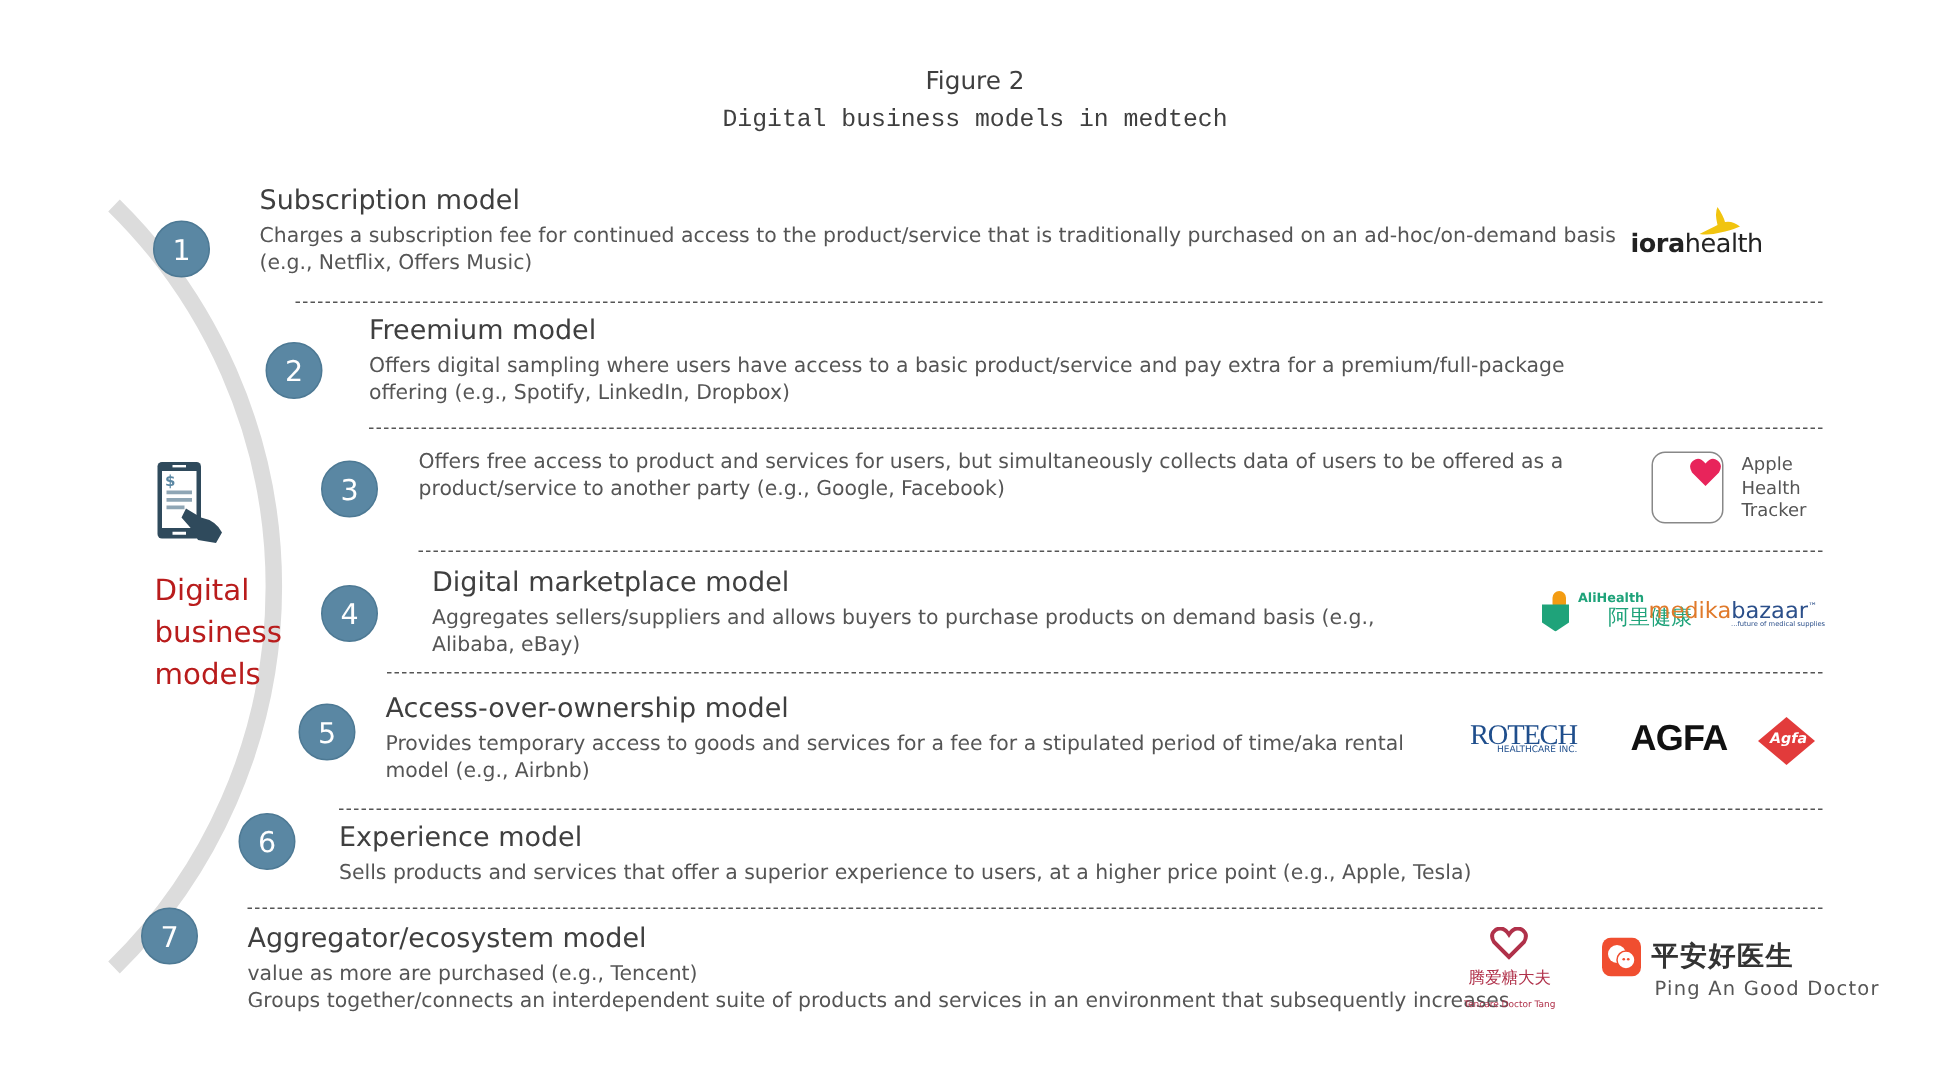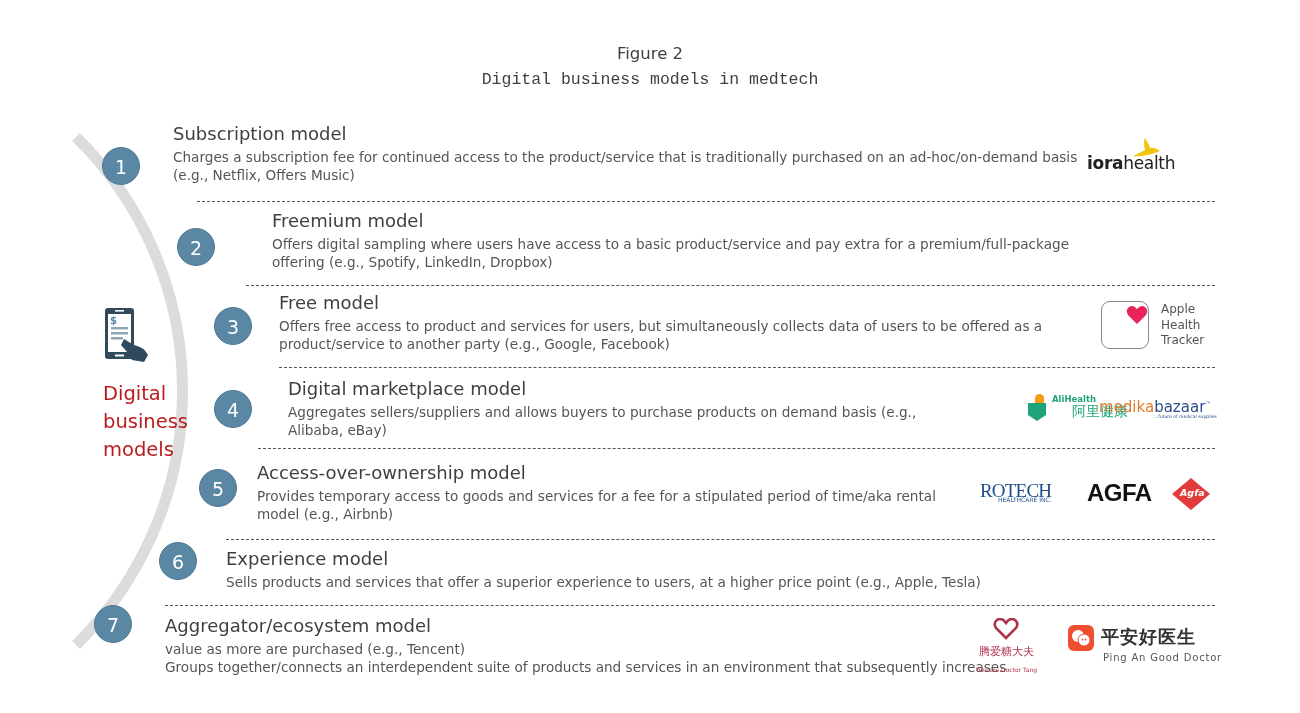--- a/index.html
+++ b/index.html
@@ -58,31 +58,30 @@
 
 <div class="item" style="left:173px;top:125px;">
   <div class="name">Subscription model</div>
   <div class="desc">
     <div>Charges a subscription fee for continued access to the product/service that is traditionally purchased on an ad-hoc/on-demand basis</div>
       <div>(e.g., Netflix, Offers Music)</div>
   </div>
 </div>
 <div class="divider" style="left:197px;top:201px;width:1018px;"></div>
 
-<div class="item" style="left:246px;top:212px;margin-left:26px;">
+<div class="item" style="left:246px;top:212px;">
   <div class="name">Freemium model</div>
   <div class="desc">
     <div>Offers digital sampling where users have access to a basic product/service and pay extra for a premium/full-package</div>
       <div>offering (e.g., Spotify, LinkedIn, Dropbox)</div>
   </div>
 </div>
 <div class="divider" style="left:246px;top:285px;width:969px;"></div>
 
 <div class="item" style="left:279px;top:294px;">
-  <div class="name">Free model</div>
   <div class="desc">
     <div>Offers free access to product and services for users, but simultaneously collects data of users to be offered as a</div>
       <div>product/service to another party (e.g., Google, Facebook)</div>
   </div>
 </div>
 <div class="divider" style="left:279px;top:367px;width:936px;"></div>
 
 <div class="item" style="left:288px;top:380px;">
   <div class="name">Digital marketplace model</div>
   <div class="desc">
@@ -177,14 +176,14 @@
 
 <div class="logo" style="left:1068px;top:623px;width:135px;height:40px;">
   <svg width="26" height="26" viewBox="0 0 26 26" style="position:absolute;left:0;top:2px;">
     <rect x="0" y="0" width="26" height="26" rx="6" fill="#f04e30"></rect>
     <circle cx="10" cy="11" r="6" fill="#fff"></circle>
     <circle cx="16" cy="15" r="6" fill="#fff" stroke="#f04e30" stroke-width="1"></circle>
     <circle cx="14.5" cy="14.5" r="0.9" fill="#f04e30"></circle>
     <circle cx="17.5" cy="14.5" r="0.9" fill="#f04e30"></circle>
   </svg>
   <div style="position:absolute;left:33px;top:2px;font-size:18px;font-weight:bold;color:#333;letter-spacing:1px;white-space:nowrap;">平安好医生</div>
-  <div style="position:absolute;left:35px;top:29px;font-size:10px;color:#555;letter-spacing:0.8px;white-space:nowrap;">Ping An Good Doctor</div>
+  <div style="position:absolute;left:35px;top:29px;font-size:13px;color:#555;letter-spacing:0.8px;white-space:nowrap;">Ping An Good Doctor</div>
 </div>
 
 </body></html>

